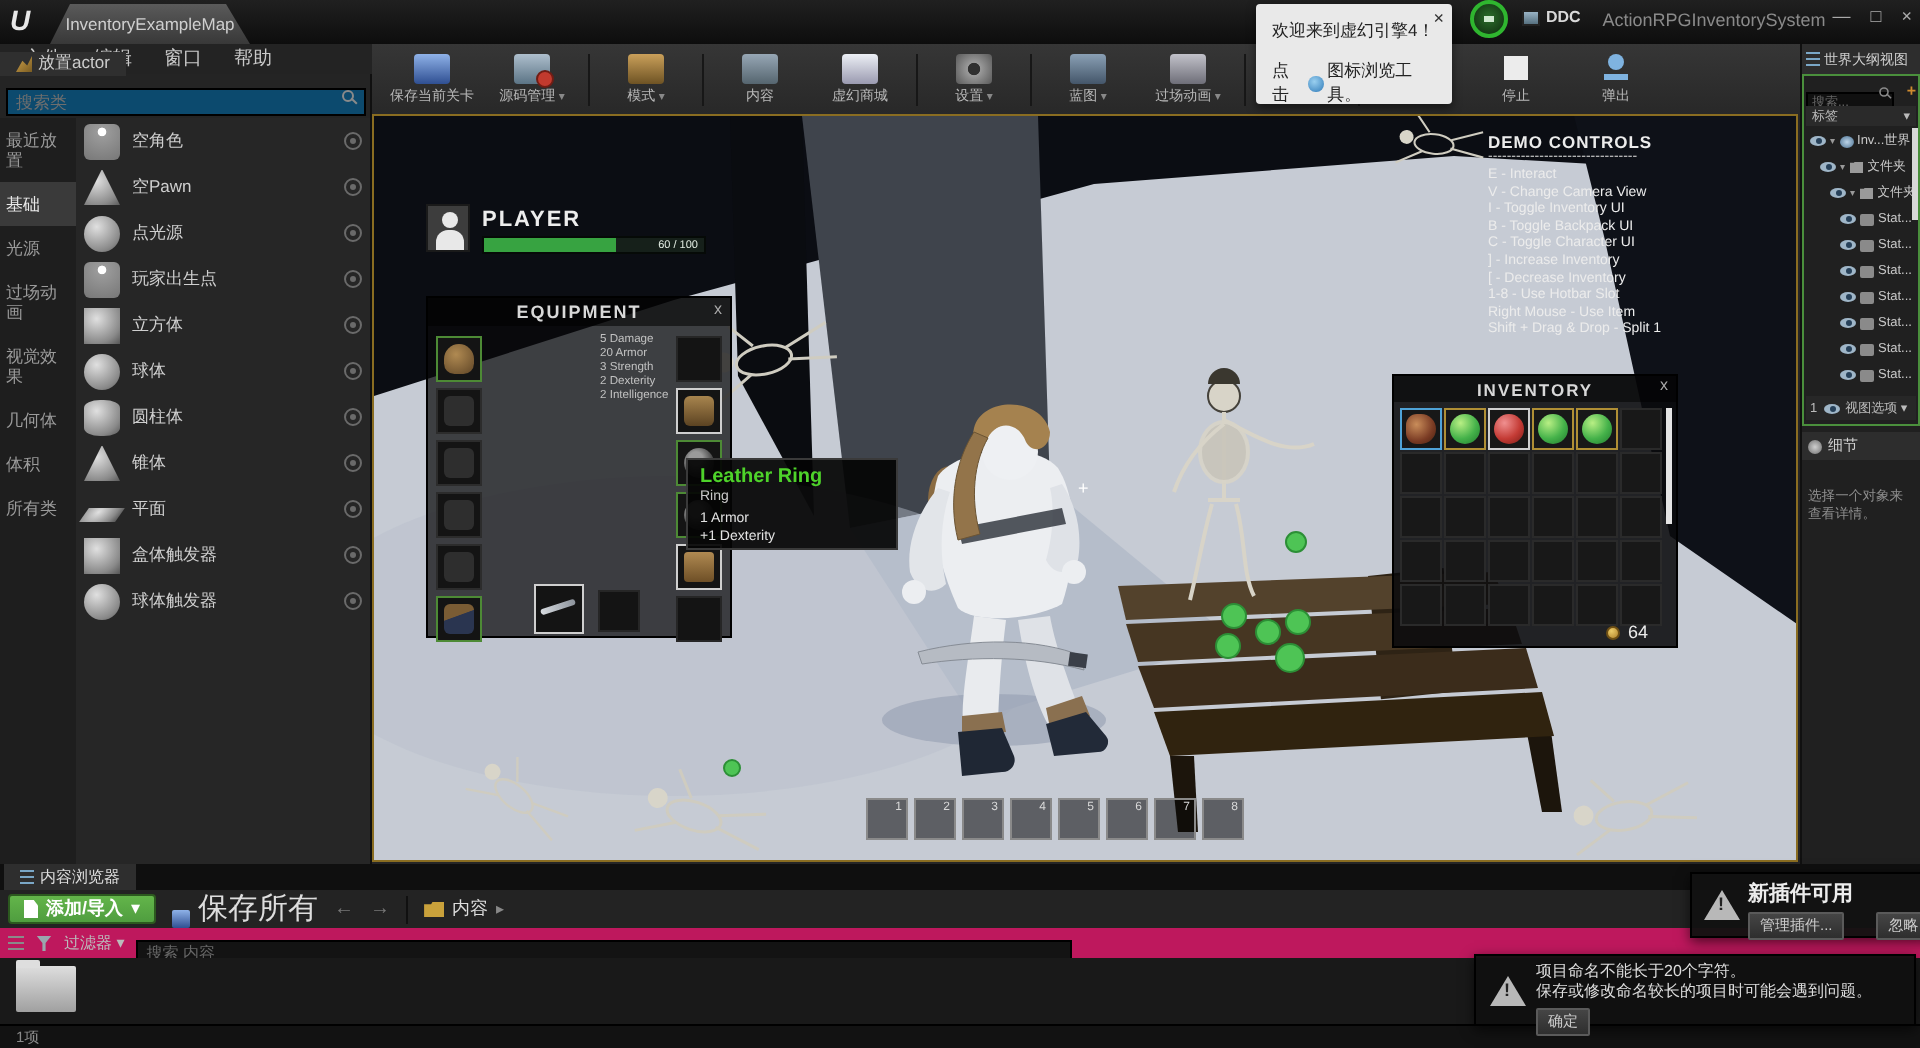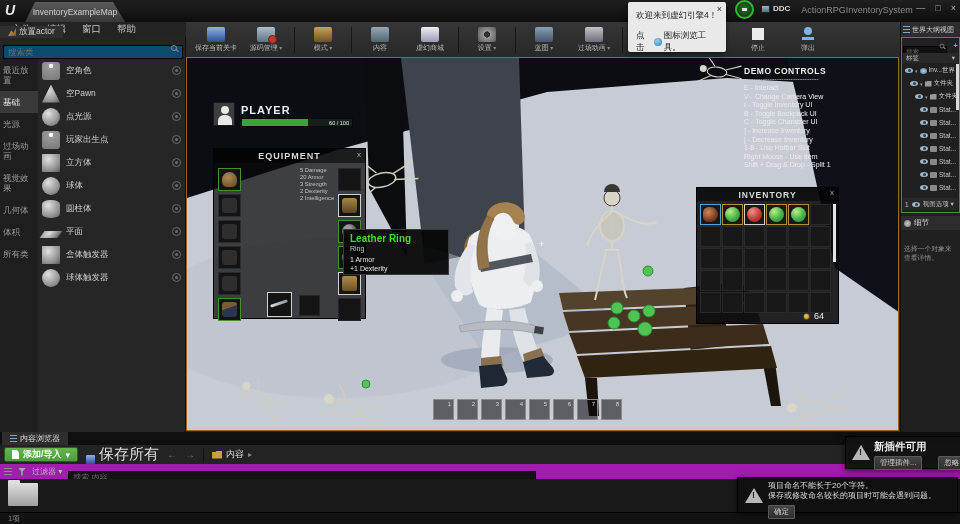--- a/index.html
+++ b/index.html
@@ -181,21 +181,21 @@
 #cbtoolbar{position:absolute;left:0;top:13px;width:100%;height:19px;background:#232323;display:flex;align-items:center;gap:8px;padding:0 4px}
 #addbtn{display:flex;align-items:center;gap:4px;background:linear-gradient(#63b54a,var(--add-green));border:1px solid #2c591f;border-radius:2px;height:15px;padding:0 7px;color:#fff;font-size:9px;font-weight:bold}
 #addpage{width:7px;height:9px;background:#fff;clip-path:polygon(0 0,70% 0,100% 30%,100% 100%,0 100%)}
 #saveall{display:flex;align-items:flex-end;gap:4px;font-size:15px;color:#ddd}
 #saveico{width:9px;height:9px;background:linear-gradient(#8fb2e8,#2f4f92);border-radius:1px}
 #cbarrows{display:flex;gap:8px;font-size:10px;color:#777}
 .vsep{width:1px;height:14px;background:#101010}
 #crumb{display:flex;align-items:center;gap:4px;font-size:9px;color:#ddd}
 #crumbfolder{width:10px;height:8px;background:#c9a13b;clip-path:polygon(0 20%,35% 20%,45% 0,100% 0,100% 100%,0 100%)}
 #crumbarrow{color:#888;font-size:8px}
-#cbfilter{position:absolute;left:0;top:32px;width:100%;height:15px;background:#a21caf;display:flex;align-items:center;gap:6px;padding:0 4px}
+#cbfilter{position:absolute;left:0;top:32px;width:100%;height:15px;background:#be185d;display:flex;align-items:center;gap:6px;padding:0 4px}
 #listico{width:8px;height:8px;background:repeating-linear-gradient(#8a8a8a 0 1px,transparent 1px 3px)}
 #funnel{width:8px;height:8px;background:#9aa7ad;clip-path:polygon(0 0,100% 0,60% 50%,60% 100%,40% 100%,40% 50%)}
 #filterlabel{font-size:8px;color:#bbb}
 #cbsearch{width:468px;height:12px}
 #cbsearch input{width:100%;height:100%;background:#131313;border:1px solid #000;color:#888;font-size:8px;padding:0 4px}
 #cbsearch input::placeholder{color:#666}
 #cbassets{position:absolute;left:0;top:47px;width:100%;height:33px;background:#191919}
 #cbfolderitem{position:absolute;left:8px;top:4px;width:30px;height:23px;background:linear-gradient(#dedede,#a0a0a0);border-radius:1px}
 #cbfolderitem::before{content:"";position:absolute;left:0;top:-3px;width:12px;height:4px;background:#dedede;border-radius:1px 1px 0 0}
 #cbstatus{position:absolute;left:0;top:80px;width:100%;height:12px;background:#121212;border-top:1px solid #000;font-size:7.5px;color:#8a8a8a;display:flex;align-items:center;padding:0 8px}
@@ -292,20 +292,25 @@
           <span class="grab"></span>
         </div>
         <div class="pa-item">
           <span class="th round"></span>
           <span class="pa-lab">球体</span>
           <span class="grab"></span>
         </div>
         <div class="pa-item">
           <span class="th cyl"></span>
           <span class="pa-lab">圆柱体</span>
+          <span class="grab"></span>
+        </div>
+        <div class="pa-item">
+          <span class="th cone"></span>
+          <span class="pa-lab">锥体</span>
           <span class="grab"></span>
         </div>
         <div class="pa-item">
           <span class="th plane"></span>
           <span class="pa-lab">平面</span>
           <span class="grab"></span>
         </div>
         <div class="pa-item">
           <span class="th "></span>
           <span class="pa-lab">盒体触发器</span>

